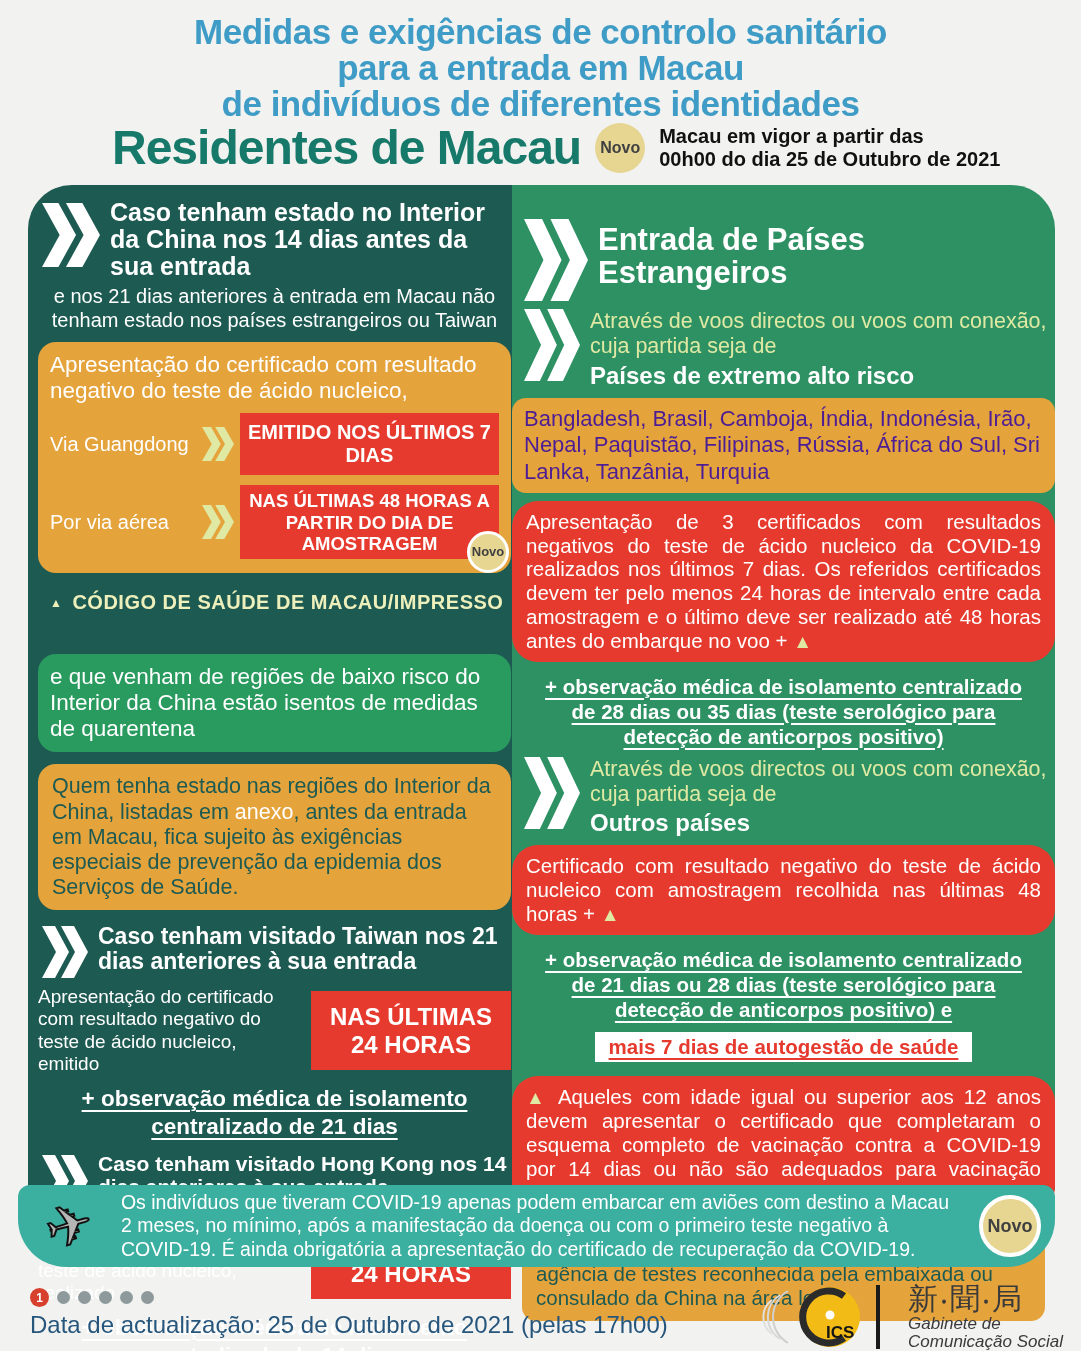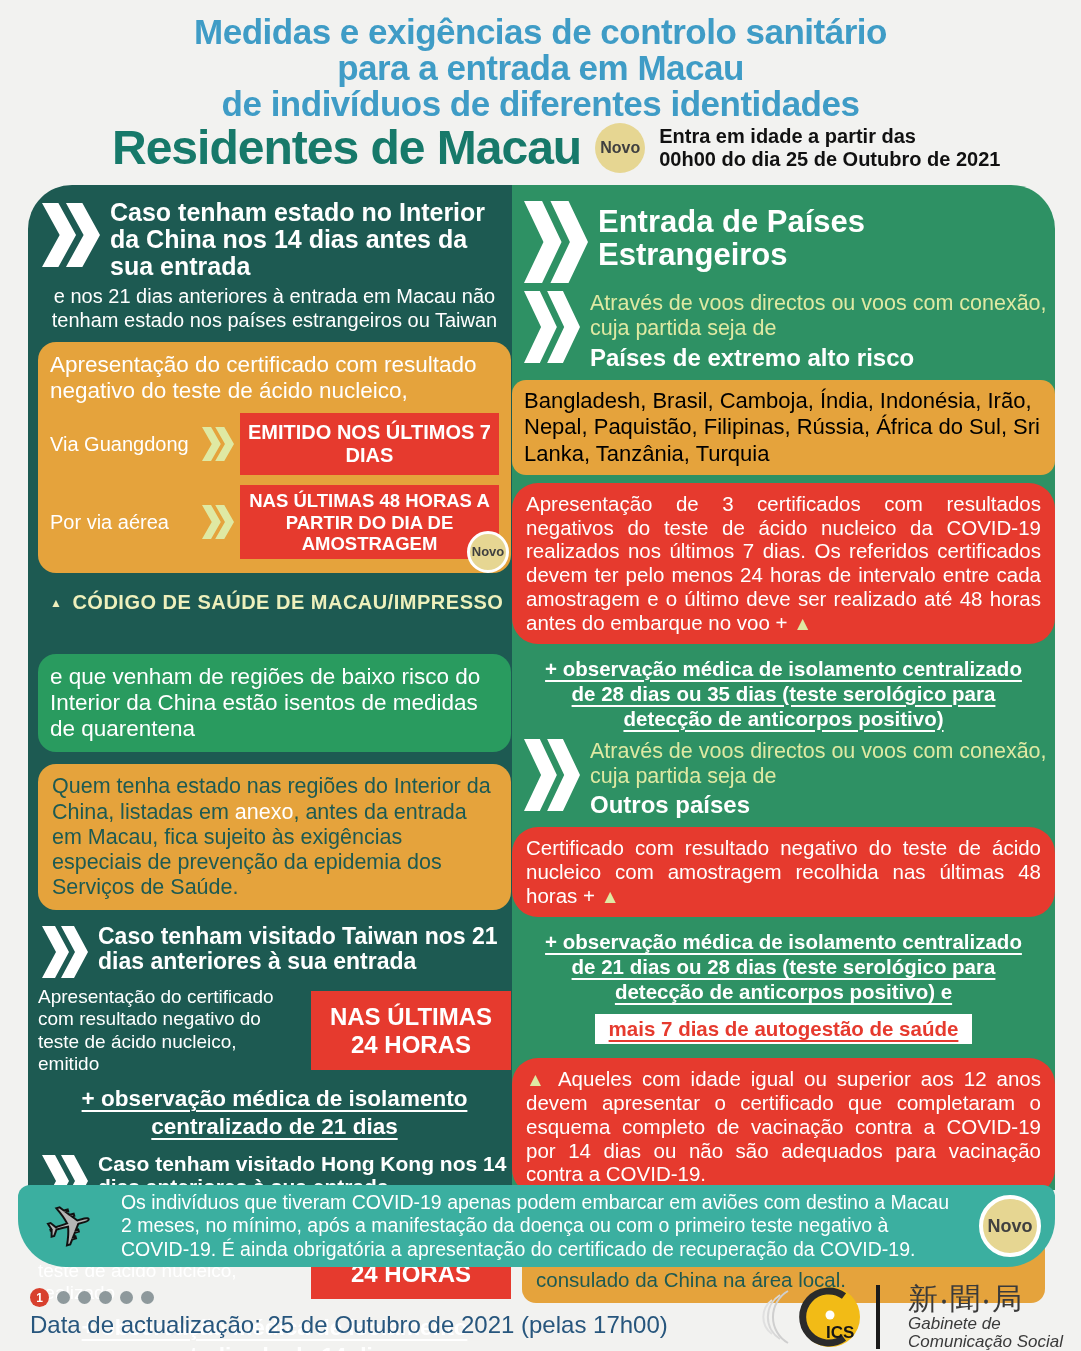--- a/index.html
+++ b/index.html
@@ -16,21 +16,21 @@
   .audience-row { position:absolute; top:120px; left:112px; display:flex; align-items:center; gap:14px; }
   .audience { color:#17796a; font-weight:bold; font-size:48px; letter-spacing:-1px; white-space:nowrap; }
   .novo-badge { background:#e6d692; color:#404040; border-radius:50%; display:flex;
     align-items:center; justify-content:center; font-weight:bold; }
   .novo-lg { width:50px; height:50px; font-size:16px; }
   .effective { color:#111; font-weight:bold; font-size:20px; line-height:1.15; white-space:nowrap; }
 
   
   .col { position:absolute; top:185px; height:1005px; color:#fff; }
   .col-left  { left:28px;  width:493px; background:#1d5a52; border-radius:44px 0 0 0; padding:10px 8px 0 8px; }
-  .col-right { left:512px; width:543px; background:#2e9164; border-radius:0 44px 0 0; padding:10px 0 0 0; }
+  .col-right { left:512px; width:543px; background:#2e9164; border-radius:0 44px 0 0; padding:28px 0 0 0; }
 
   .chev { flex:none; color:#fff; }
   .chev svg { display:block; width:100%; height:100%; }
   .chev-pale { color:#dfe9a3; }
 
   .head-row { display:flex; align-items:flex-start; gap:10px; }
   .head-row .txt { font-weight:bold; line-height:1.07; }
 
   
   .lc-h1 { padding:4px 2px 0 6px; }
@@ -75,21 +75,21 @@
   
   .rc-h1 { padding:6px 6px 0 12px; }
   .rc-h1 .chev { width:64px; height:82px; }
   .rc-h1 .txt { font-size:31px; line-height:1.08; padding-top:4px; }
   .rc-h2 { padding:8px 6px 0 12px; }
   .rc-h2 .chev { width:56px; height:72px; }
   .rc-h2 .pale { color:#dfe9a3; font-size:21.5px; line-height:1.18; font-weight:normal; }
   .rc-h2 .strong { font-size:24px; font-weight:bold; margin-top:2px; }
 
   .countries { background:#e5a33c; border-radius:14px; margin-top:8px; padding:8px 12px;
-    color:#000000; font-size:22px; line-height:1.2; }
+    color:#4c1d95; font-size:22px; line-height:1.2; }
   .redbox-lg { background:#e63a2e; padding:9px 14px; font-size:20.5px; line-height:1.16;
     text-align:justify; margin-top:8px;border-radius:26px; }
   .tri { color:#dfe9a3; font-size:19px; }
   .obs-c { text-align:center; font-size:20.5px; font-weight:bold; line-height:1.22; margin:12px 22px 0 22px;
     text-decoration:underline; text-underline-offset:4px; text-decoration-thickness:2px; }
   .self-box { display:block; width:fit-content; margin:10px auto 0 auto; background:#fff;
     color:#e63a2e; font-weight:bold; font-size:20.5px; padding:3px 14px;
     text-decoration:underline; text-underline-offset:4px; }
   .rb-note { margin-top:14px; }
   .ob3 { margin:14px 10px 0 10px; padding:10px 14px; color:#1d5a52; font-size:20.5px;
@@ -131,21 +131,21 @@
 
   <div class="title-blue">
     <div>Medidas e exigências de controlo sanitário</div>
     <div>para a entrada em Macau</div>
     <div>de indivíduos de diferentes identidades</div>
   </div>
   <div class="audience-row">
     <div class="audience">Residentes de Macau</div>
     <div class="novo-badge novo-lg">Novo</div>
     <div class="effective">
-      <div>Entra em idade a partir das</div>
+      <div>Macau em vigor a partir das</div>
       <div>00h00 do dia 25 de Outubro de 2021</div>
     </div>
   </div>
 
   <section class="col col-left">
 
     <div class="head-row lc-h1">
       <span class="chev">
           <svg>
             <use href="#dchev"></use>

